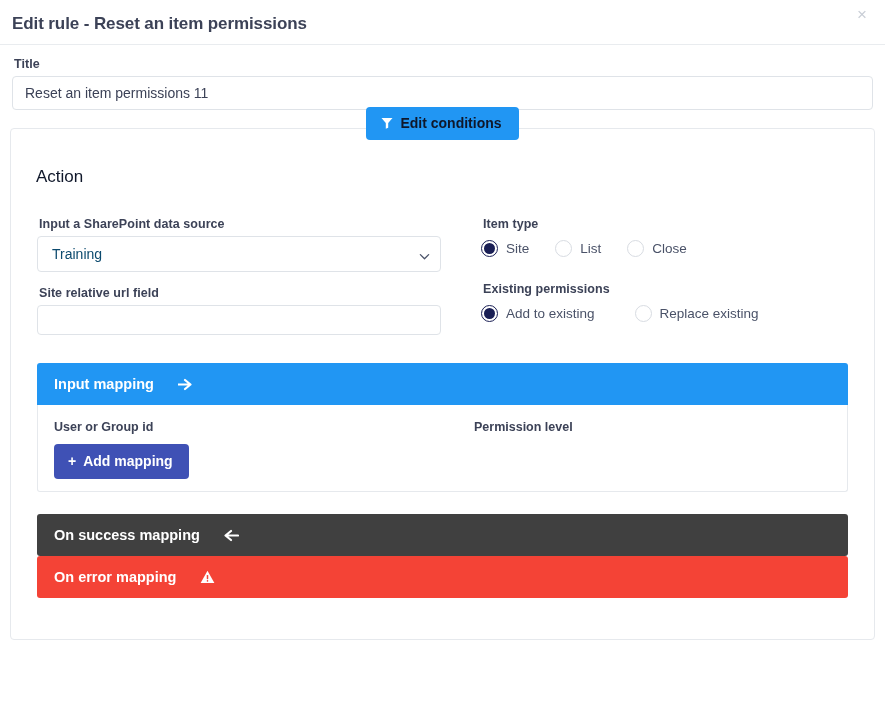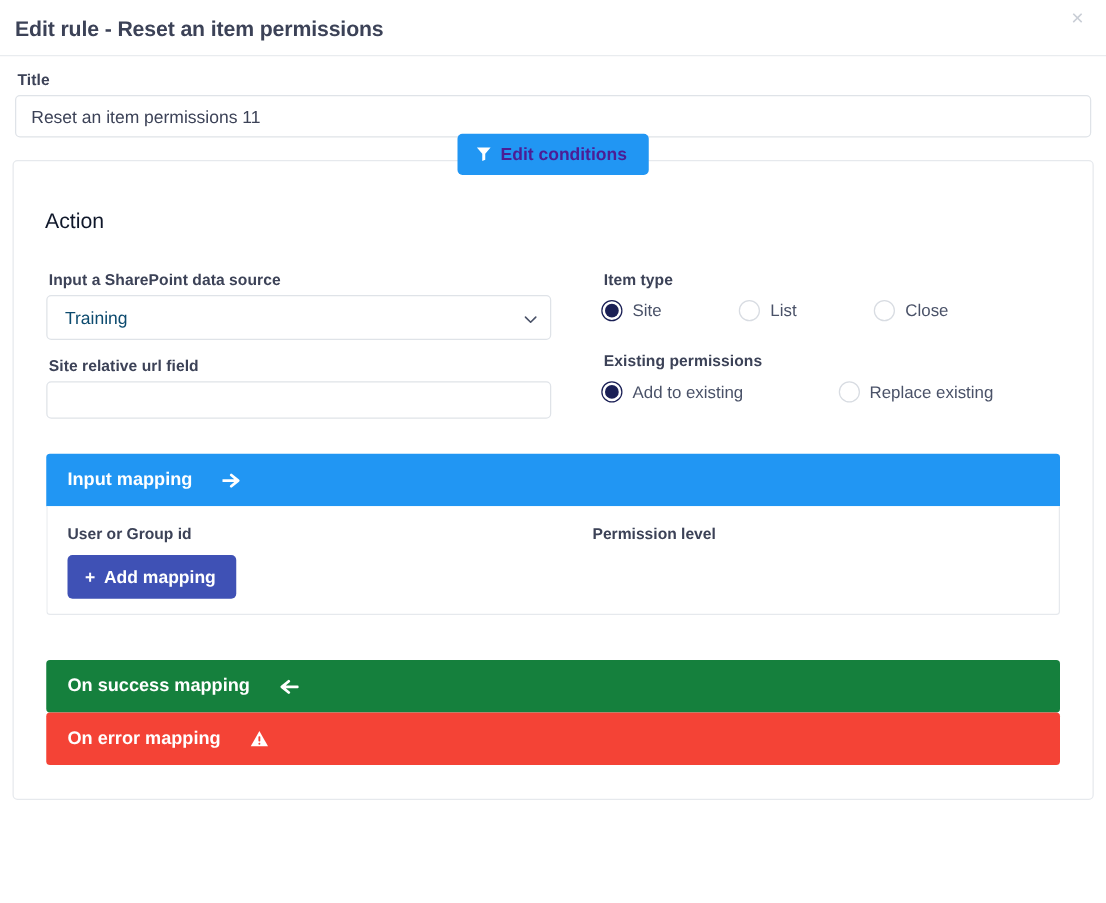--- a/index.html
+++ b/index.html
@@ -112,21 +112,21 @@
     right: 0;
     display: flex;
     justify-content: center;
     pointer-events: none;
   }
   .btn-edit-conditions {
     pointer-events: auto;
     background: #2196f3;
     border: none;
     border-radius: 4px;
-    color: #4c1d95;
+    color: #0f172a;
     font-size: 14px;
     font-weight: bold;
     font-family: "Liberation Sans", sans-serif;
     padding: 9px 17px 10px 15px;
     display: inline-flex;
     align-items: center;
     gap: 7px;
     cursor: pointer;
     line-height: 1;
   }
@@ -171,21 +171,20 @@
     pointer-events: none;
   }
   .sub-field { margin-top: 14px; width: 404px; }
   .sub-input { height: 30px; }
 
   
   .radio-group {
     display: flex;
     align-items: flex-start;
     margin-top: 9px;
-    gap: 36px;
   }
   .radio-item {
     display: flex;
     align-items: center;
     gap: 8px;
     cursor: pointer;
     margin-right: 26px;
   }
   .radio {
     width: 17px;
@@ -227,21 +226,21 @@
     font-weight: bold;
     height: 42px;
     display: flex;
     align-items: center;
     padding: 0 17px;
     gap: 24px;
     cursor: pointer;
     line-height: 1;
   }
   .bar-blue  { background: #2196f3; border-radius: 3px 3px 0 0; }
-  .bar-green { background: #15803d; margin-top: 36px; }
+  .bar-green { background: #404040; margin-top: 22px; }
   .bar-red   { background: #f44336; }
   .bar-icon { display: inline-flex; align-items: center; }
 
   .mapping-body {
     border: 1px solid #e6e9ed;
     border-top: none;
     border-radius: 0 0 3px 3px;
     background: #ffffff;
     padding: 16px 16px 20px 16px;
     height: 87px;

